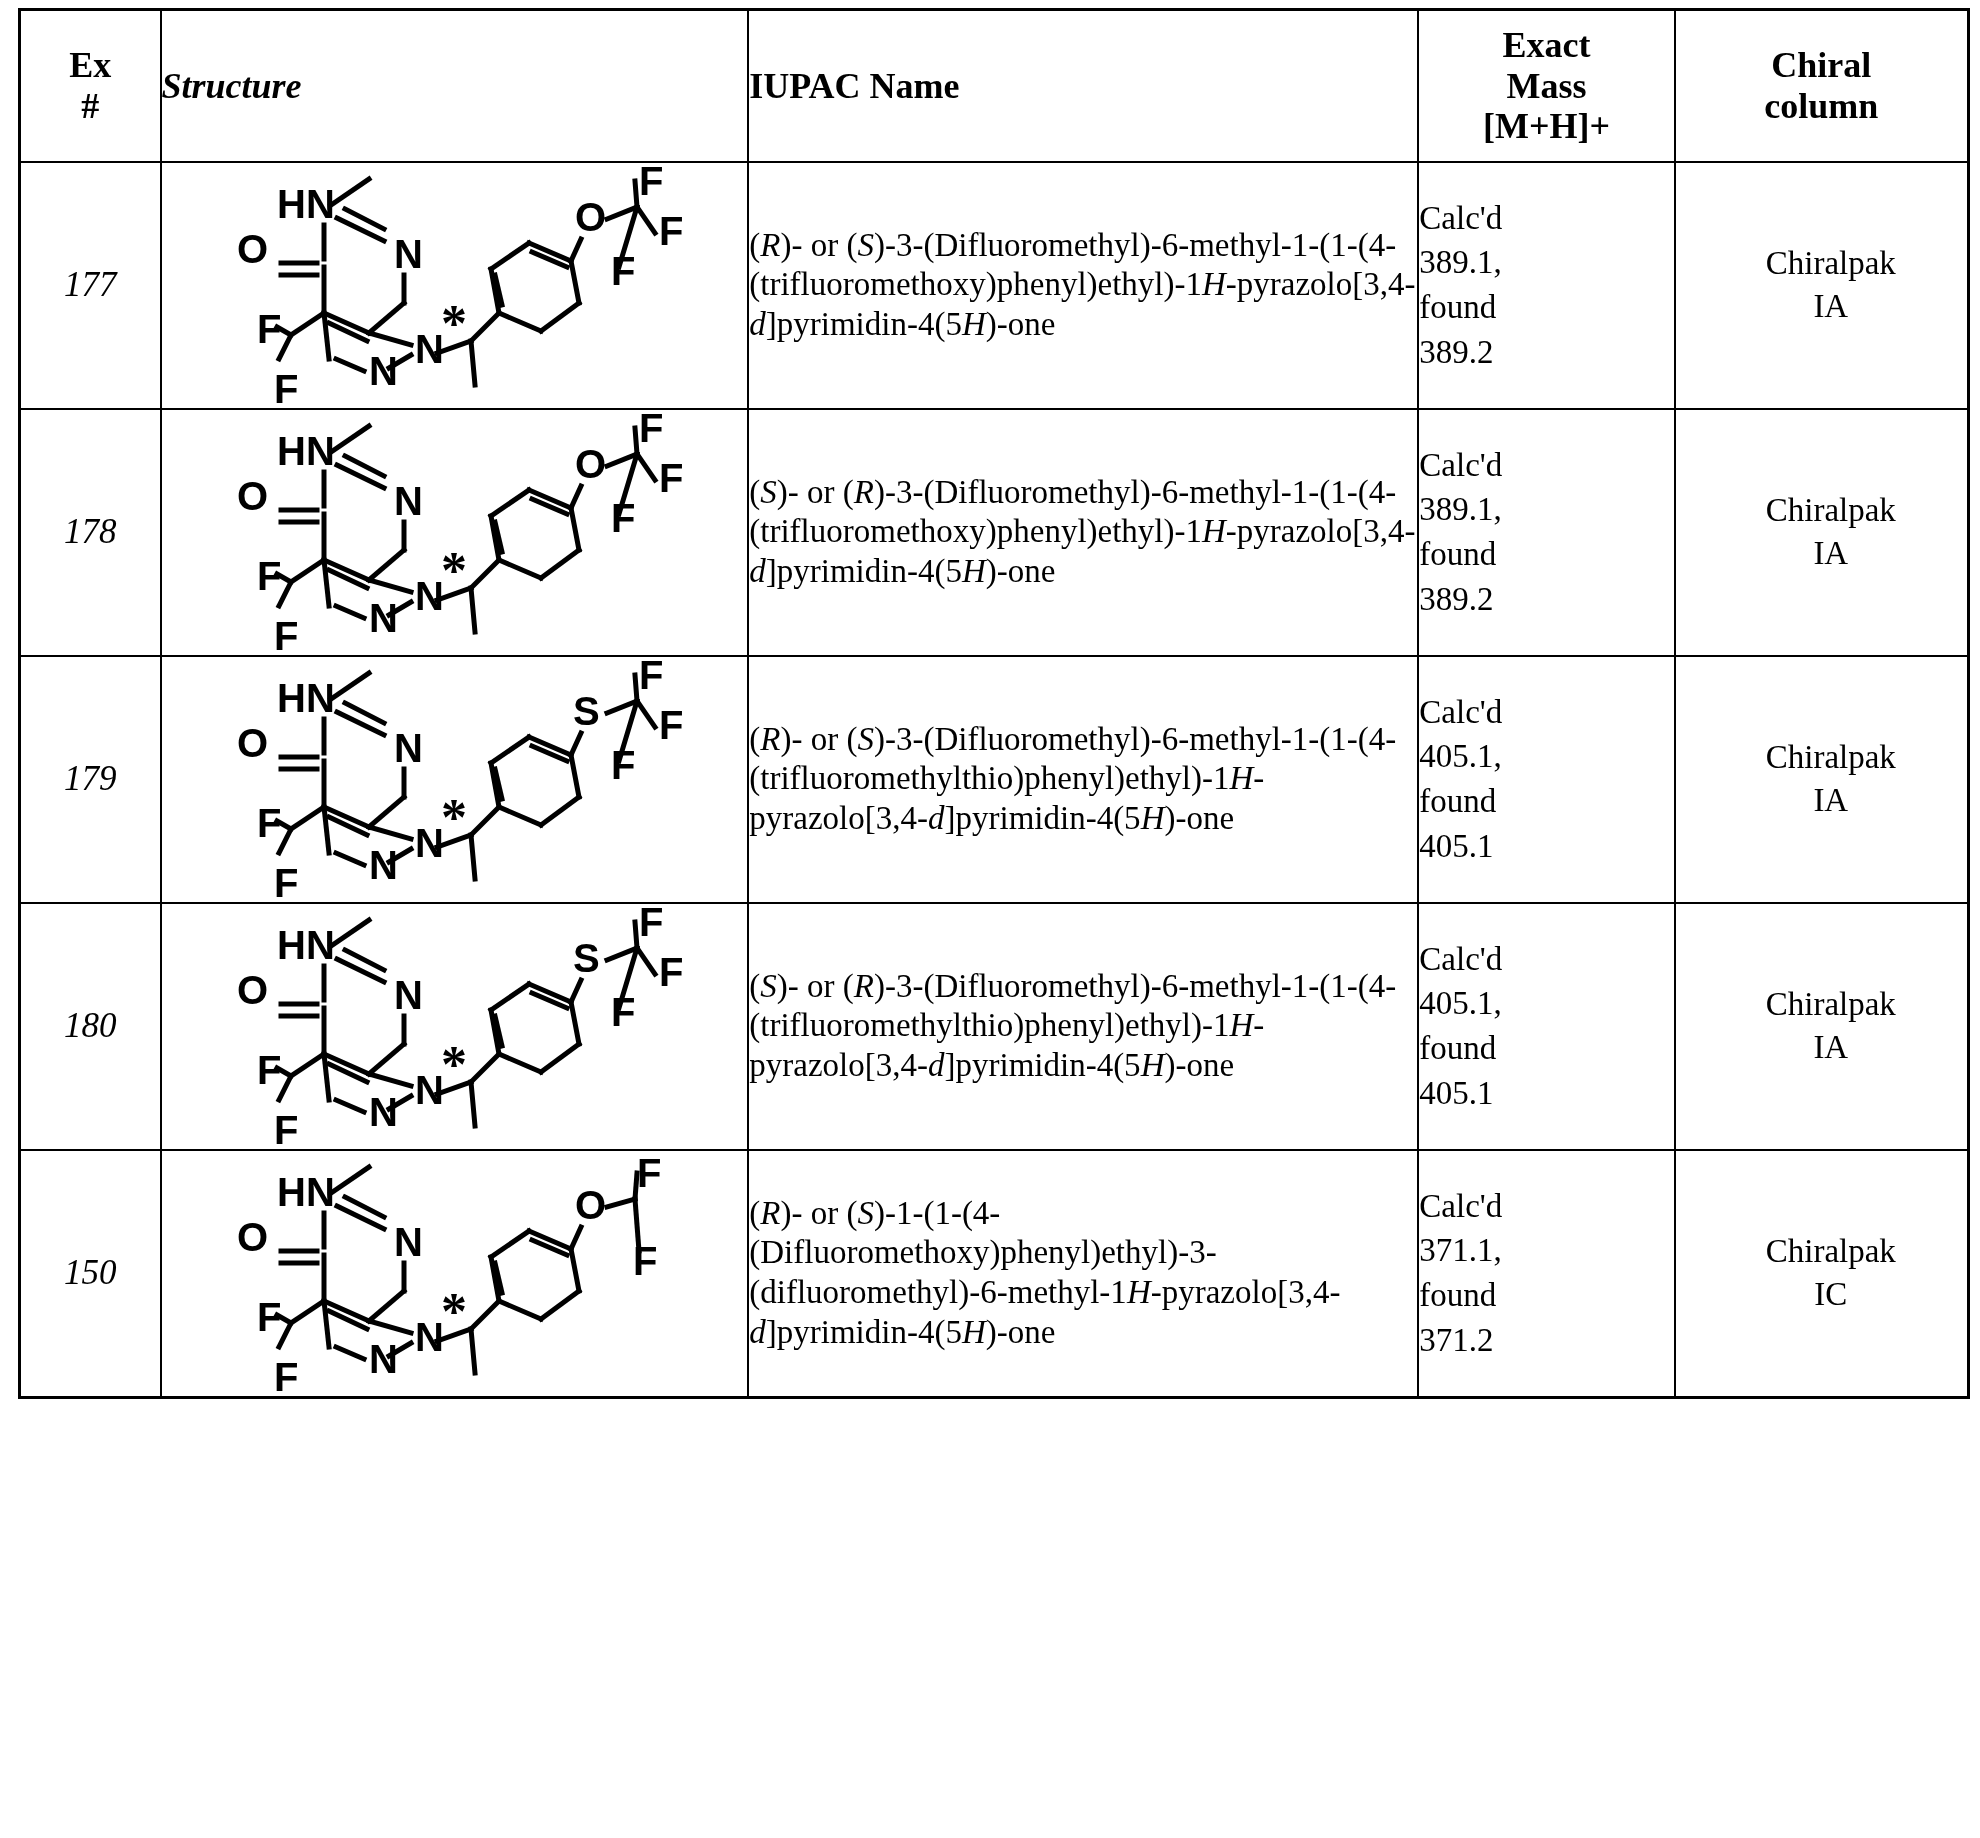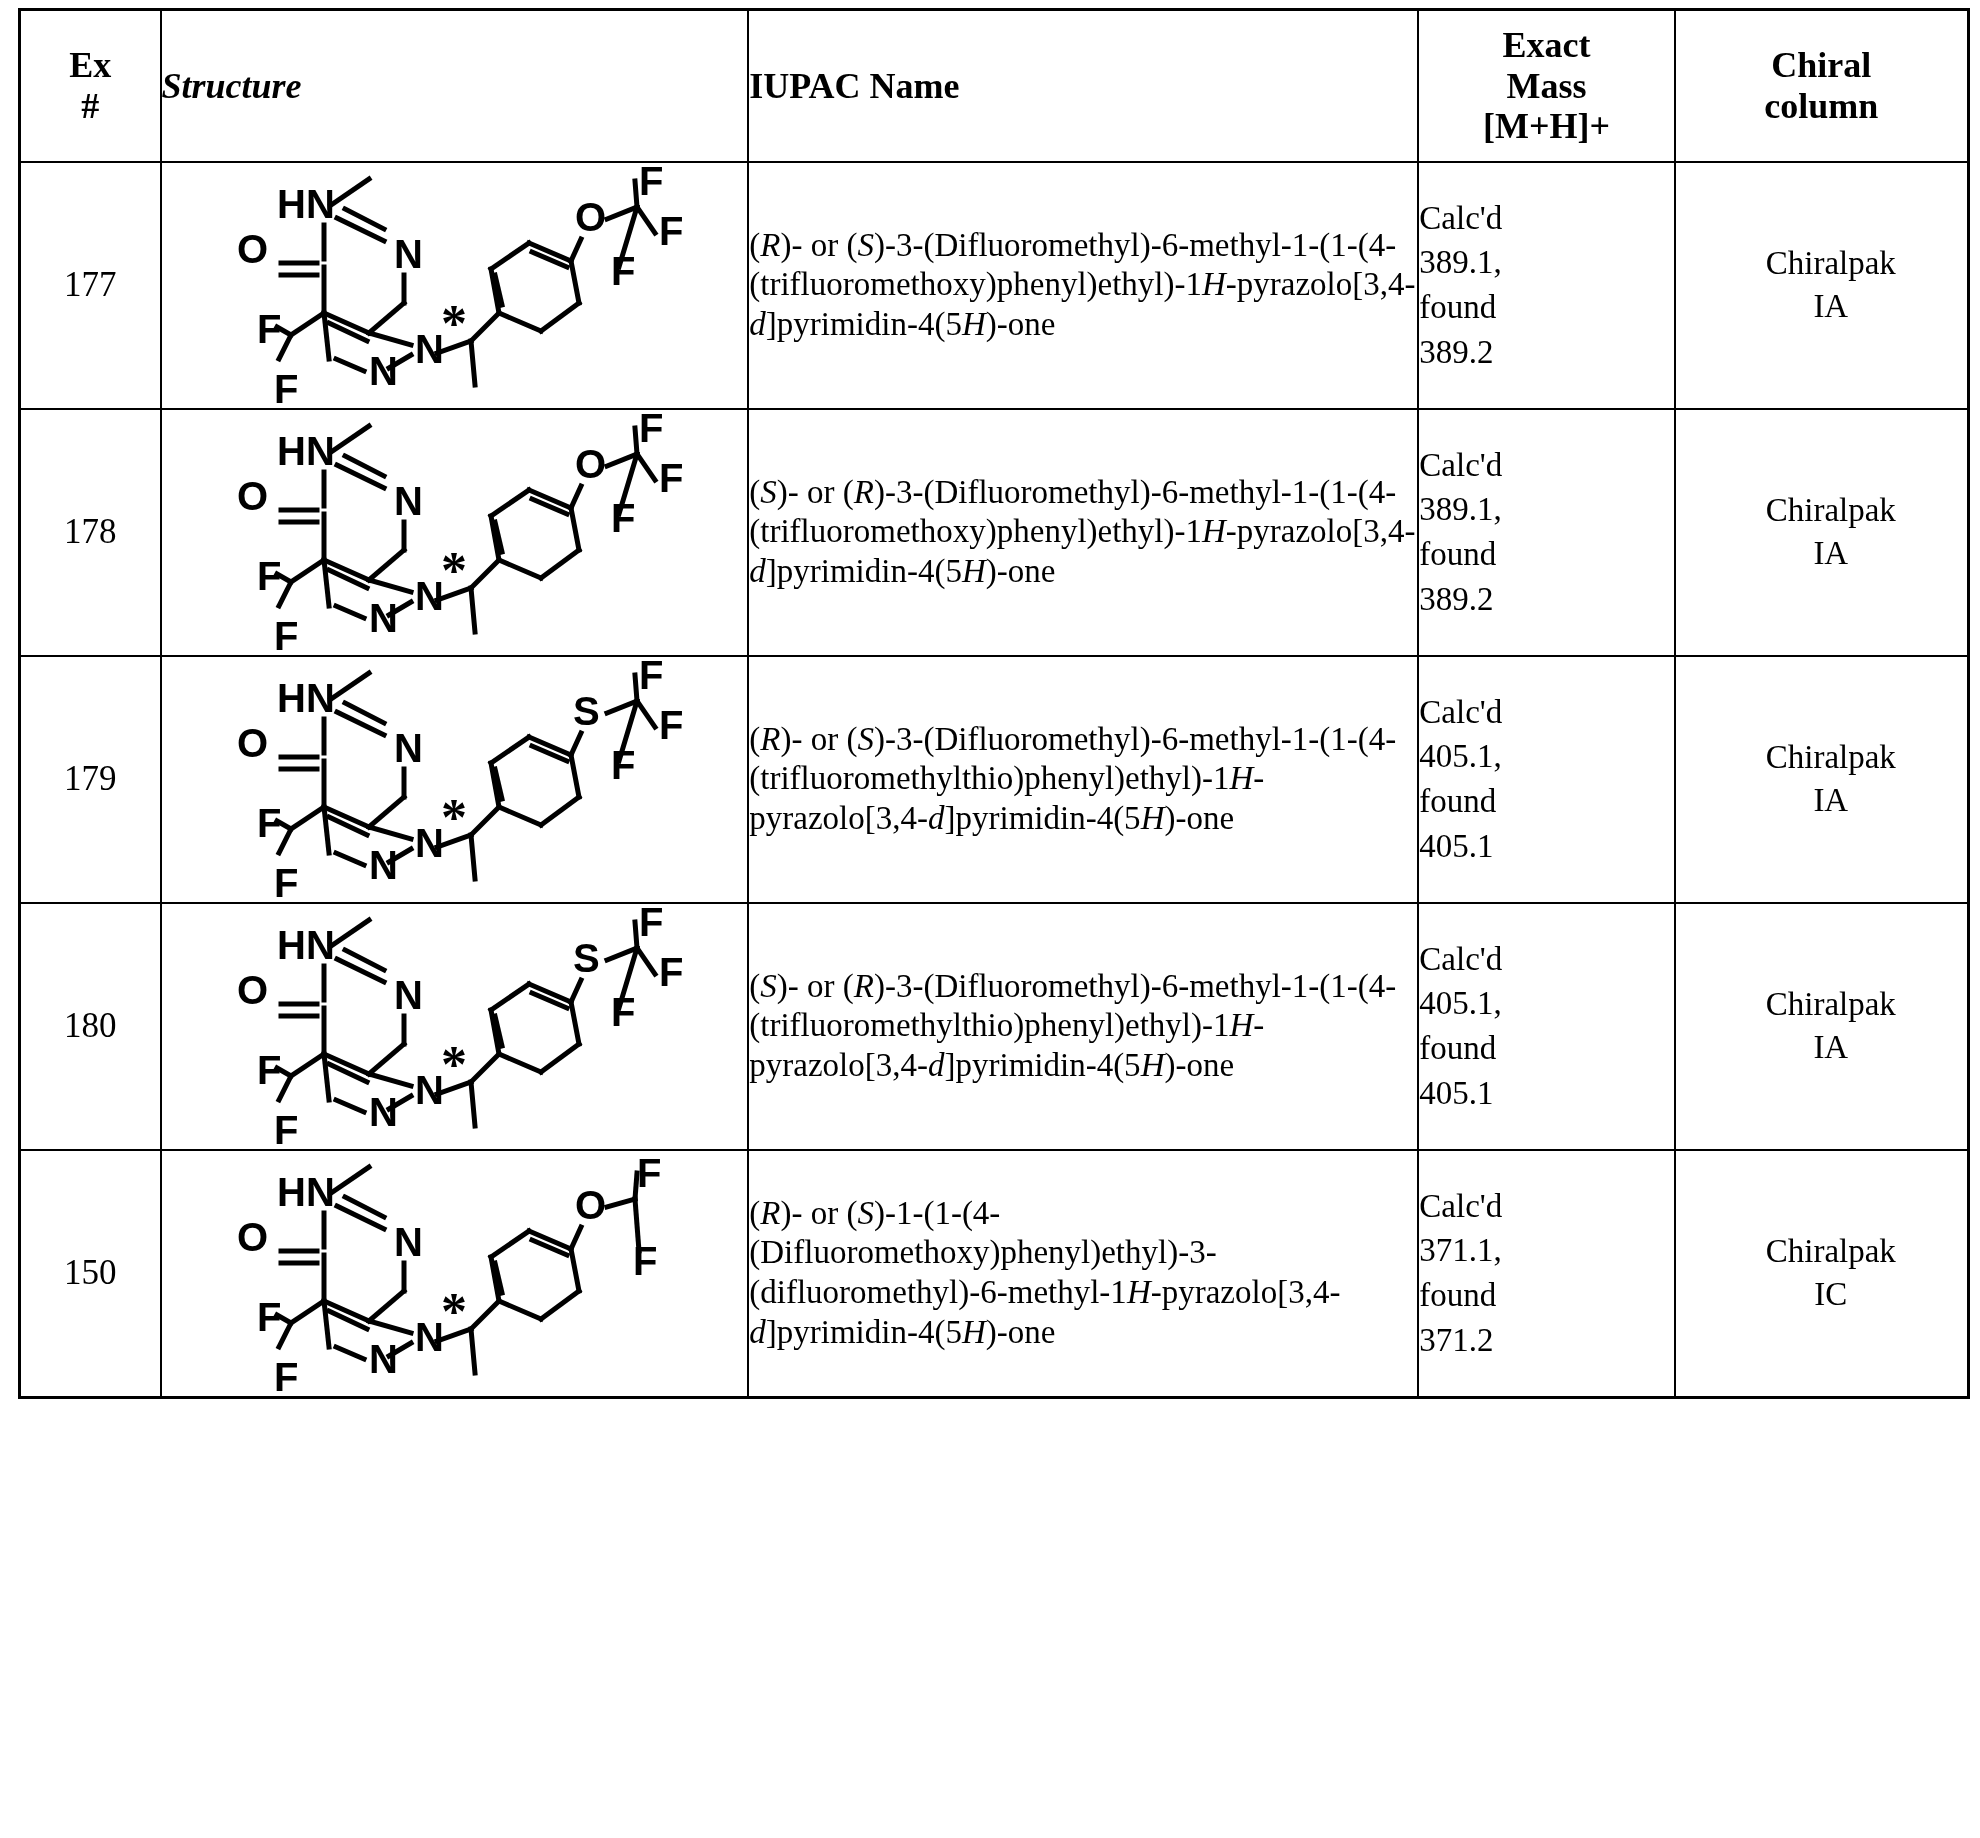--- a/index.html
+++ b/index.html
@@ -59,20 +59,21 @@
   th.h-name {
     text-align: left;
     padding-left: 20px;
   }
   .hdr-stack { display: block; }
 
   
   td.ex-cell {
     text-align: center;
     font-size: 35px;
+    font-style: italic;
   }
   td.struct-cell {
     padding: 6px 4px 6px 8px;
     text-align: center;
   }
   td.name-cell {
     text-align: left;
     vertical-align: top;
     padding: 14px 6px 10px 18px;
     font-size: 33px;

